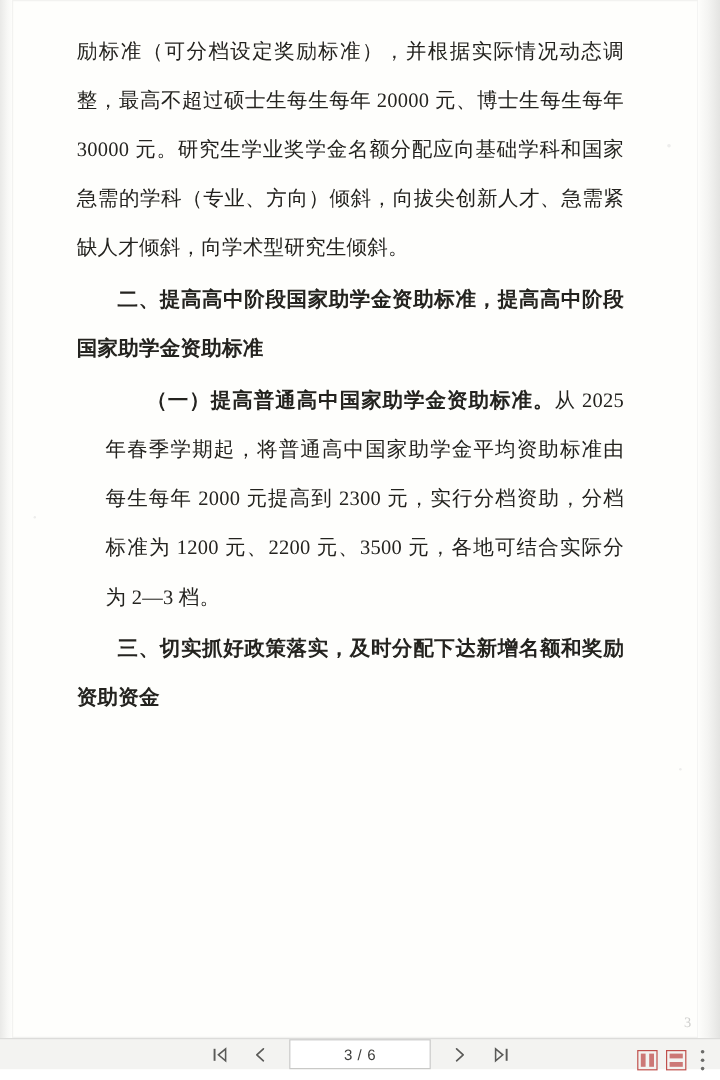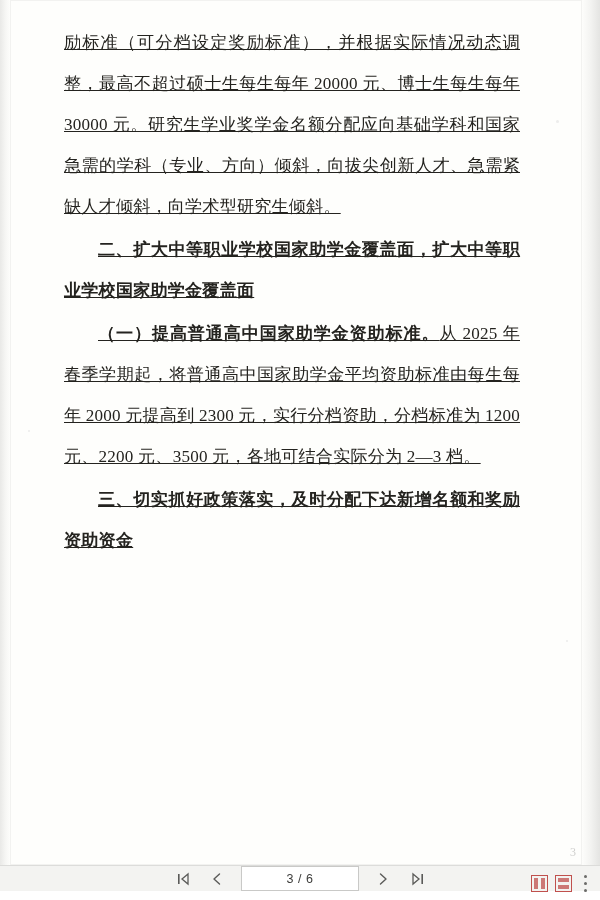--- a/index.html
+++ b/index.html
@@ -59,24 +59,24 @@
   }
   p {
     margin: 0 0 2px 0;
     font-size: 17.1px;
     line-height: 41px;
     color: #24231f;
     text-align: justify;
     text-justify: inter-ideograph;
     letter-spacing: .2px;
     font-family: "Liberation Serif", serif;
-    text-decoration: underline;
   }
   p.indent {
     text-indent: 34px;
+    margin-left: 24px;
   }
   p.heading {
     font-weight: bold;
     text-indent: 34px;
   }
   .lead {
     font-weight: bold;
   }
   
   #toolbar {
@@ -188,21 +188,21 @@
   <div class="page-sheet"></div>
   <div class="edge-right"></div>
 
   <div class="scan-speck" style="left:556px;top:120px;width:3px;height:3px;"></div>
   <div class="scan-speck" style="left:28px;top:430px;width:2px;height:2px;"></div>
   <div class="scan-speck" style="left:566px;top:640px;width:2px;height:2px;"></div>
 
   <div class="doc-body">
     <p class="plain">励标准（可分档设定奖励标准），并根据实际情况动态调整，最高不超过硕士生每生每年 20000 元、博士生每生每年 30000 元。研究生学业奖学金名额分配应向基础学科和国家急需的学科（专业、方向）倾斜，向拔尖创新人才、急需紧缺人才倾斜，向学术型研究生倾斜。</p>
 
-    <p class="heading">二、扩大中等职业学校国家助学金覆盖面，扩大中等职业学校国家助学金覆盖面</p>
+    <p class="heading">二、提高高中阶段国家助学金资助标准，提高高中阶段国家助学金资助标准</p>
 
     <p class="indent"><span class="lead">（一）提高普通高中国家助学金资助标准。</span><span>从 2025 年春季学期起，将普通高中国家助学金平均资助标准由每生每年 2000 元提高到 2300 元，实行分档资助，分档标准为 1200 元、2200 元、3500 元，各地可结合实际分为 2—3 档。</span></p>
 
 
     <p class="heading">三、切实抓好政策落实，及时分配下达新增名额和奖励资助资金</p>
   </div>
 
   <div class="corner-mark">3</div>
 </div>
 

